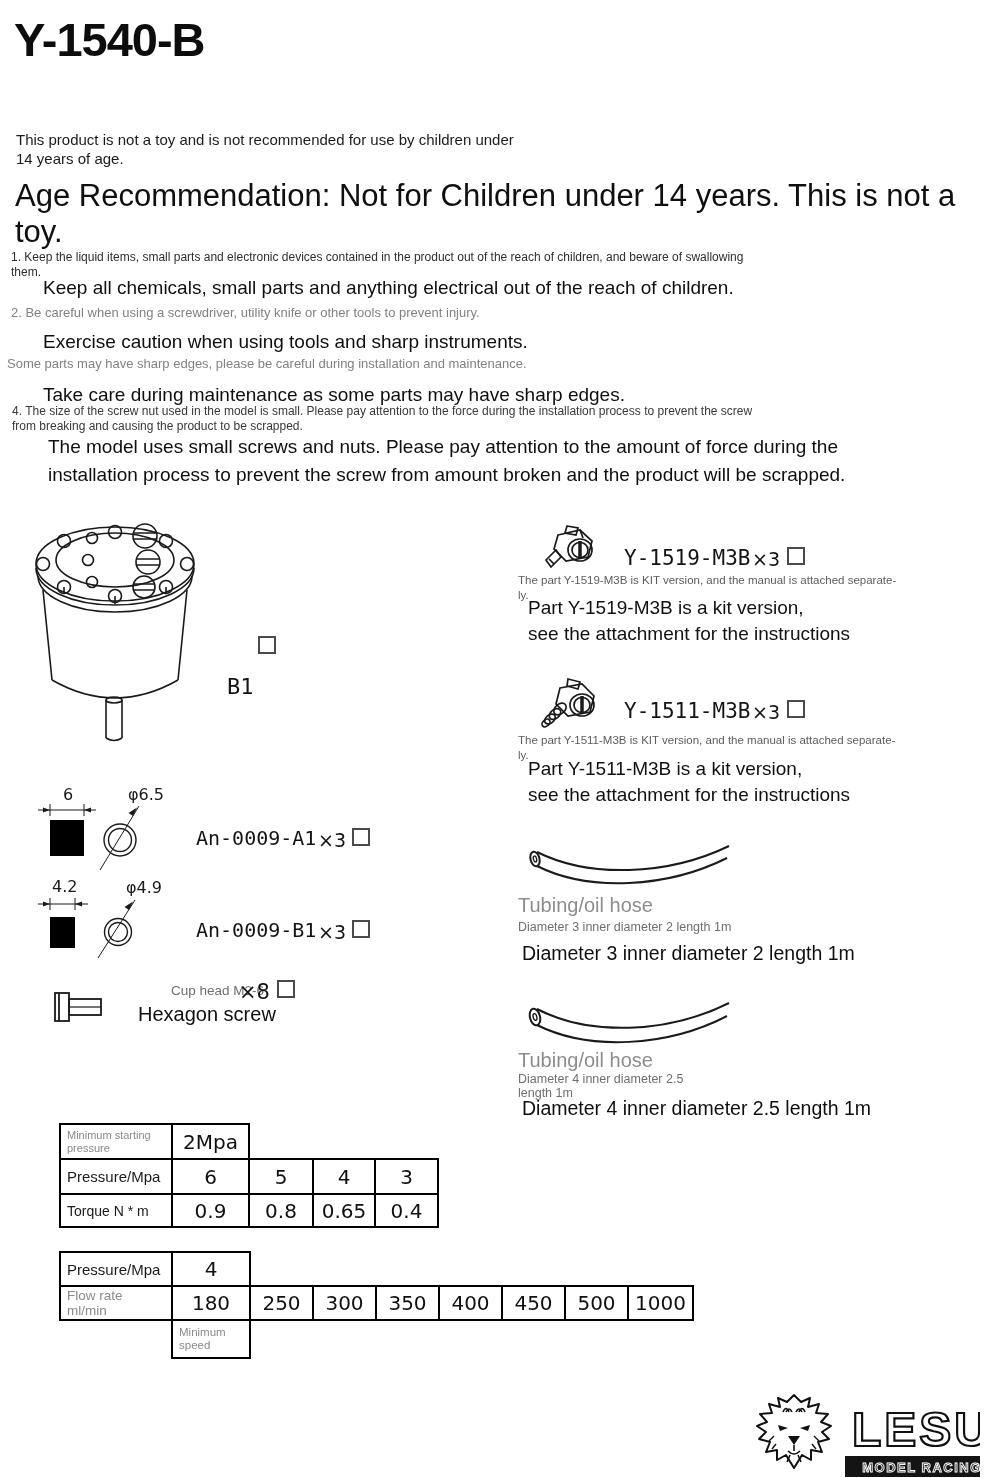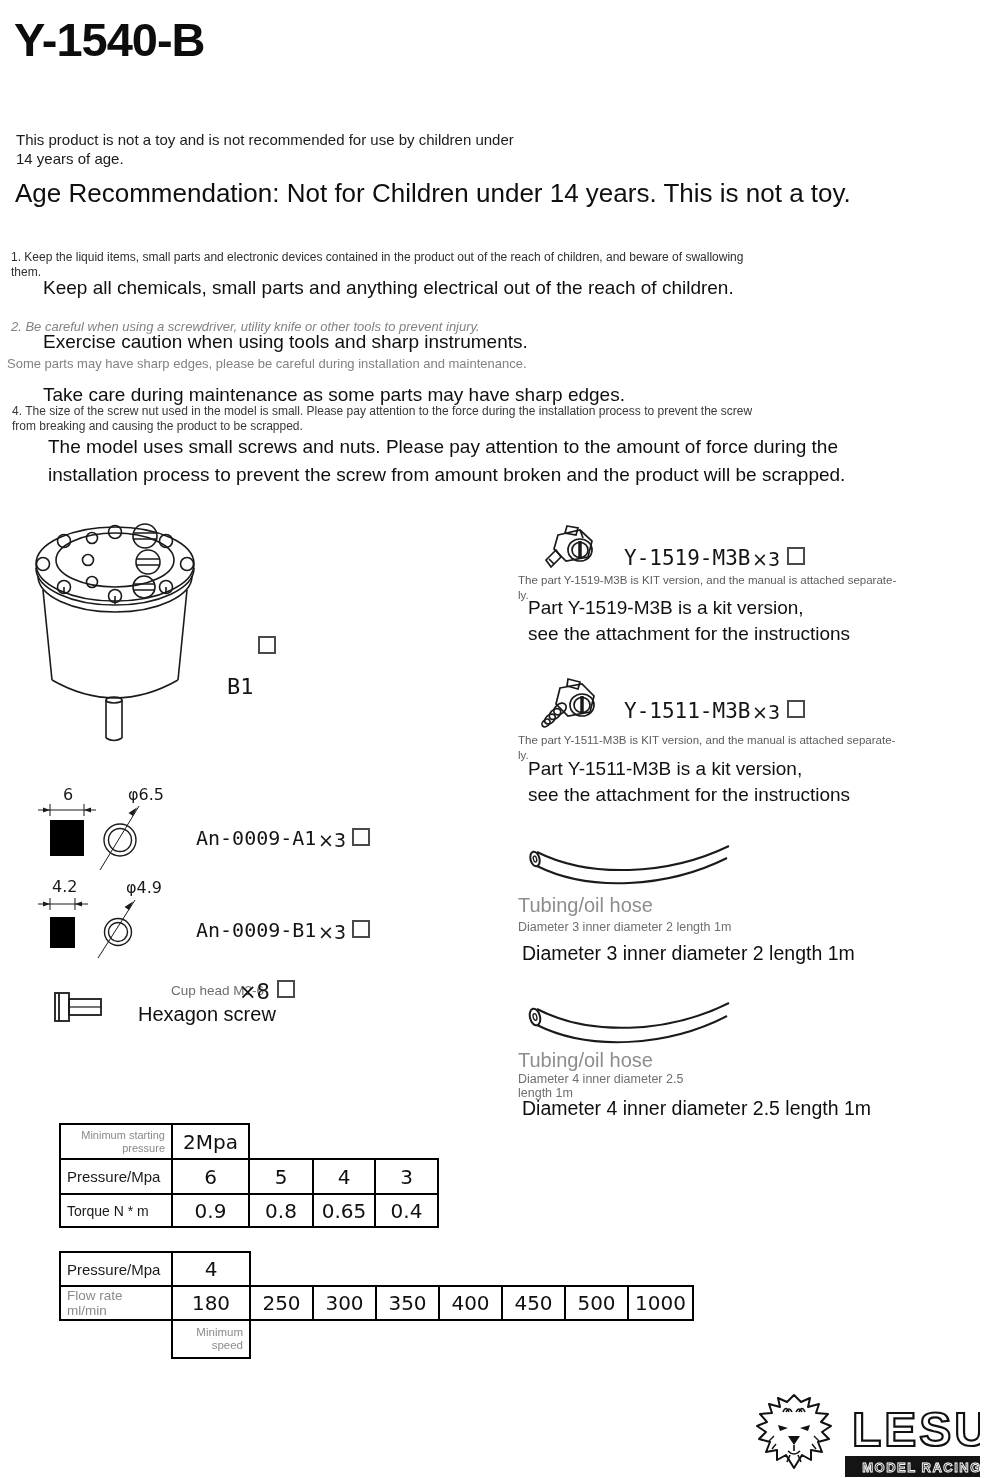--- a/index.html
+++ b/index.html
@@ -1,57 +1,57 @@
 <!DOCTYPE html>
 <html><head>
 <meta charset="utf-8">
 <style>
   html,body{margin:0;padding:0;background:#fff;}
   #page{position:relative;width:980px;height:1478px;background:#ffffff;overflow:hidden;
         font-family:"Liberation Sans",sans-serif;color:#111;}
   .abs{position:absolute;}
   .title{font-size:47px;font-weight:800;letter-spacing:-1px;color:#0d0d0d;}
   .intro{font-size:15px;line-height:1.25;color:#1b1b1b;}
-  .age{font-size:26px;color:#0f0f0f;}
+  .age{font-size:31px;color:#0f0f0f;}
   .note-dark{font-size:12px;color:#2e2e2e;line-height:1.25;}
   .note-gray{font-size:13px;color:#828282;line-height:1.25;}
   .headline{font-size:19px;color:#0f0f0f;line-height:1.45;}
   .partnum{font-family:"DejaVu Sans Mono",monospace;font-size:20px;color:#141414;}
   .qty{font-family:"DejaVu Sans",sans-serif;font-size:19px;color:#141414;}
   .checkbox{display:inline-block;width:18px;height:18px;border:2px solid #4a4a4a;background:#fff;box-sizing:border-box;}
   .kit-note{font-size:11.5px;color:#5c5c5c;line-height:1.3;}
   .kit-desc{font-size:19px;color:#111;}
   .hose-label{font-size:20px;color:#8d8d8d;}
   .spec-small{font-size:12.5px;color:#6f6f6f;line-height:1.1;}
   .spec-big{font-size:19.5px;color:#0f0f0f;}
   table{border-collapse:collapse;}
   td{border:2px solid #000;padding:0 6px;box-sizing:border-box;vertical-align:middle;}
   td.nb{border:none;}
   td.lbl{font-size:15px;color:#1a1a1a;text-align:left;}
   td.lbl-gray{font-size:13.5px;color:#8a8a8a;text-align:left;}
-  td.lbl-tiny{font-size:11px;color:#8a8a8a;line-height:1.1;text-align:right;}
+  td.lbl-tiny{font-size:11px;color:#8a8a8a;line-height:1.1;text-align:left;}
   td.val{font-family:"DejaVu Sans",sans-serif;font-size:20px;color:#101010;text-align:center;}
   svg{display:block;}
 </style>
 </head>
 <body>
 
 <div id="page">
 
   <div class="abs title" style="left:14px;top:12px;">Y-1540-B</div>
   <div class="abs intro" style="left:16px;top:131px;width:580px;">
     <div>This product is not a toy and is not recommended for use by children under</div>
     <div>14 years of age.</div>
   </div>
   <div class="abs age" style="left:15px;top:178px;">Age Recommendation: Not for Children under 14 years. This is not a toy.</div>
 
   <div class="abs note-dark" style="left:11px;top:250px;width:760px;">1. Keep the liquid items, small parts and electronic devices contained in the product out of the reach of children, and beware of swallowing them.</div>
   <div class="abs headline" style="left:43px;top:274px;">Keep all chemicals, small parts and anything electrical out of the reach of children.</div>
 
-  <div class="abs note-gray" style="left:11px;top:319px;width:760px;font-style:italic;">2. Be careful when using a screwdriver, utility knife or other tools to prevent injury.</div>
+  <div class="abs note-gray" style="left:11px;top:305px;width:760px;">2. Be careful when using a screwdriver, utility knife or other tools to prevent injury.</div>
   <div class="abs headline" style="left:43px;top:328px;">Exercise caution when using tools and sharp instruments.</div>
 
   <div class="abs note-gray" style="left:7px;top:356px;width:760px;">Some parts may have sharp edges, please be careful during installation and maintenance.</div>
   <div class="abs headline" style="left:43px;top:381px;">Take care during maintenance as some parts may have sharp edges.</div>
 
   <div class="abs note-dark" style="left:12px;top:404px;width:766px;color:#383838;">4. The size of the screw nut used in the model is small. Please pay attention to the force during the installation process to prevent the screw from breaking and causing the product to be scrapped.</div>
   <div class="abs headline" style="left:48px;top:433px;width:838px;">The model uses small screws and nuts. Please pay attention to the amount of force during the installation process to prevent the screw from amount broken and the product will be scrapped.</div>
 
   <svg class="abs" style="left:30px;top:500px;" width="170" height="245" viewBox="0 0 170 245" fill="none" stroke="#1a1a1a" stroke-width="1.6">
     <ellipse cx="85" cy="64" rx="79" ry="37"></ellipse>

